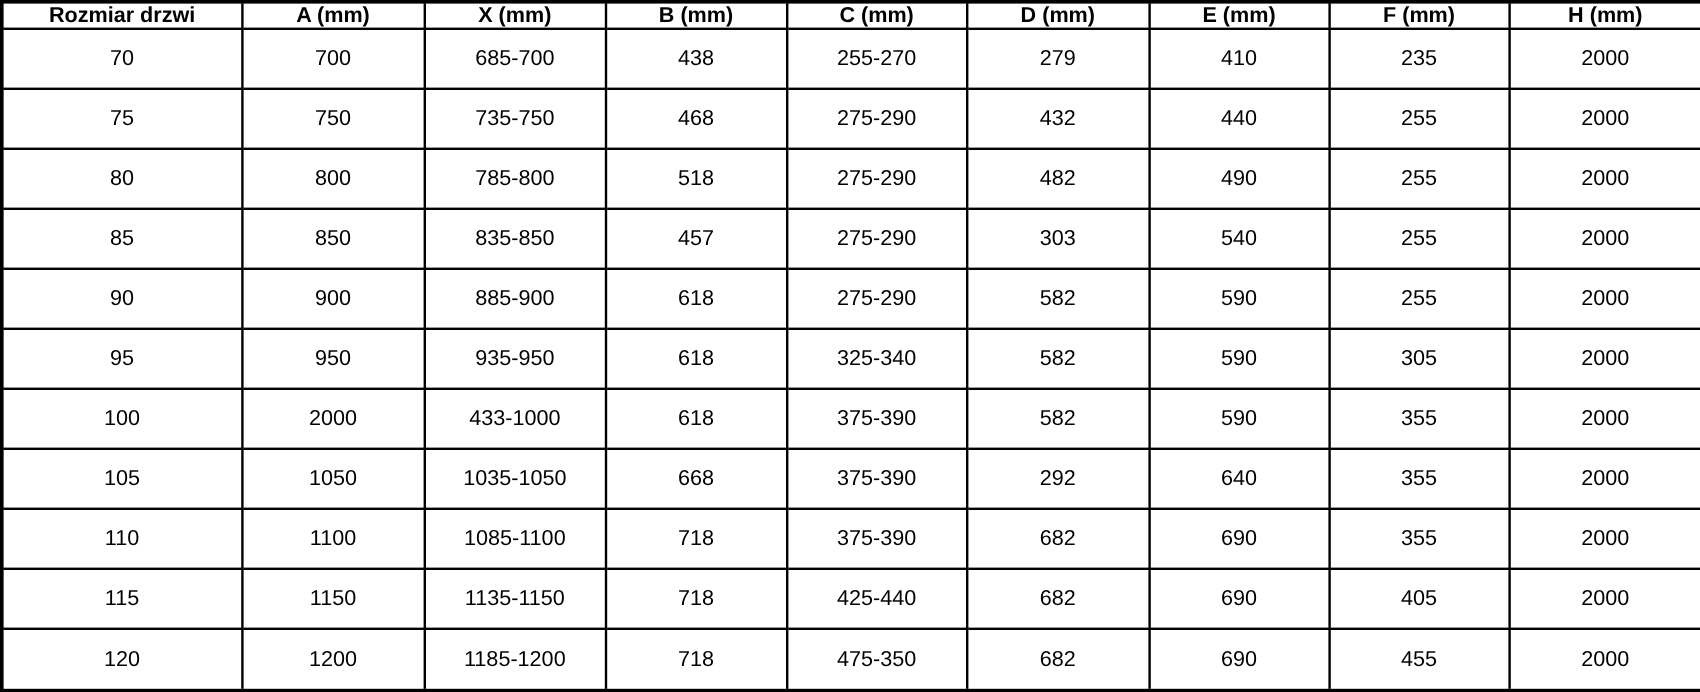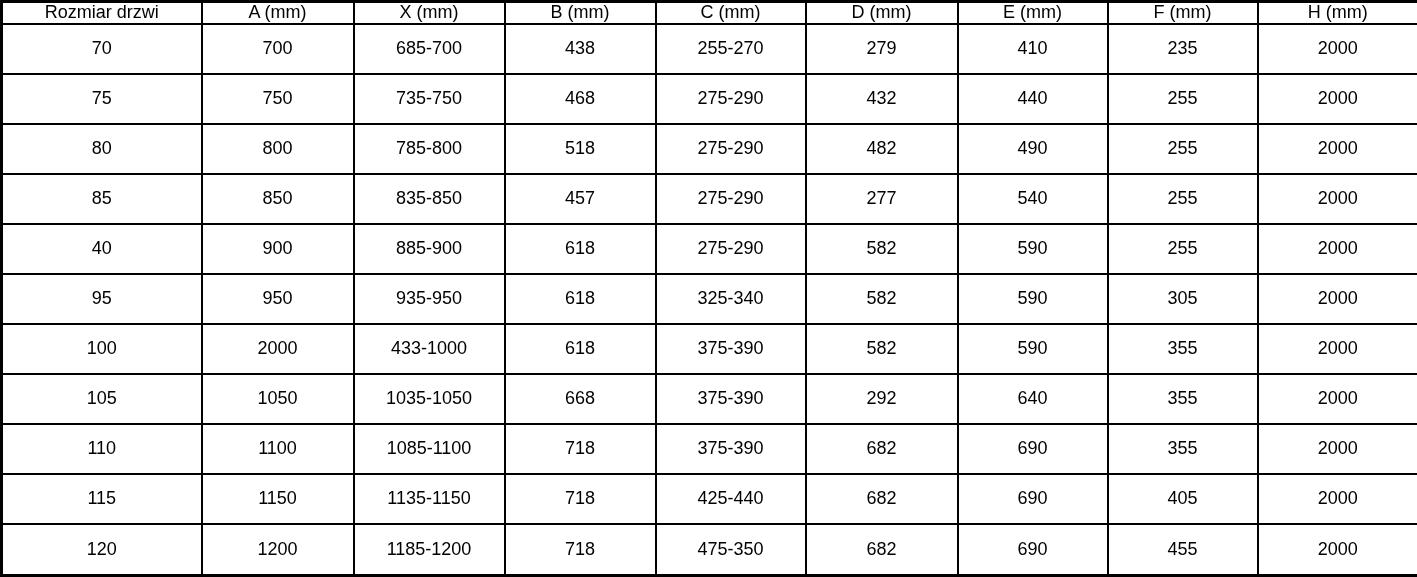--- a/index.html
+++ b/index.html
@@ -23,21 +23,21 @@
     border: 2px solid #000000;
     text-align: center;
     vertical-align: middle;
     padding: 0 4px;
     font-size: 18px;
     line-height: 1.1;
     overflow: hidden;
     white-space: nowrap;
   }
   table.dims th {
-    font-weight: normal;
+    font-weight: bold;
   }
   table.dims td {
     font-weight: normal;
   }
 </style>
 </head>
 <body>
 
 <table class="dims">
   <colgroup>
@@ -97,27 +97,27 @@
         <td>490</td>
         <td>255</td>
         <td>2000</td>
       </tr>
       <tr>
         <td>85</td>
         <td>850</td>
         <td>835-850</td>
         <td>457</td>
         <td>275-290</td>
-        <td>277</td>
+        <td>303</td>
         <td>540</td>
         <td>255</td>
         <td>2000</td>
       </tr>
       <tr>
-        <td>40</td>
+        <td>90</td>
         <td>900</td>
         <td>885-900</td>
         <td>618</td>
         <td>275-290</td>
         <td>582</td>
         <td>590</td>
         <td>255</td>
         <td>2000</td>
       </tr>
       <tr>

